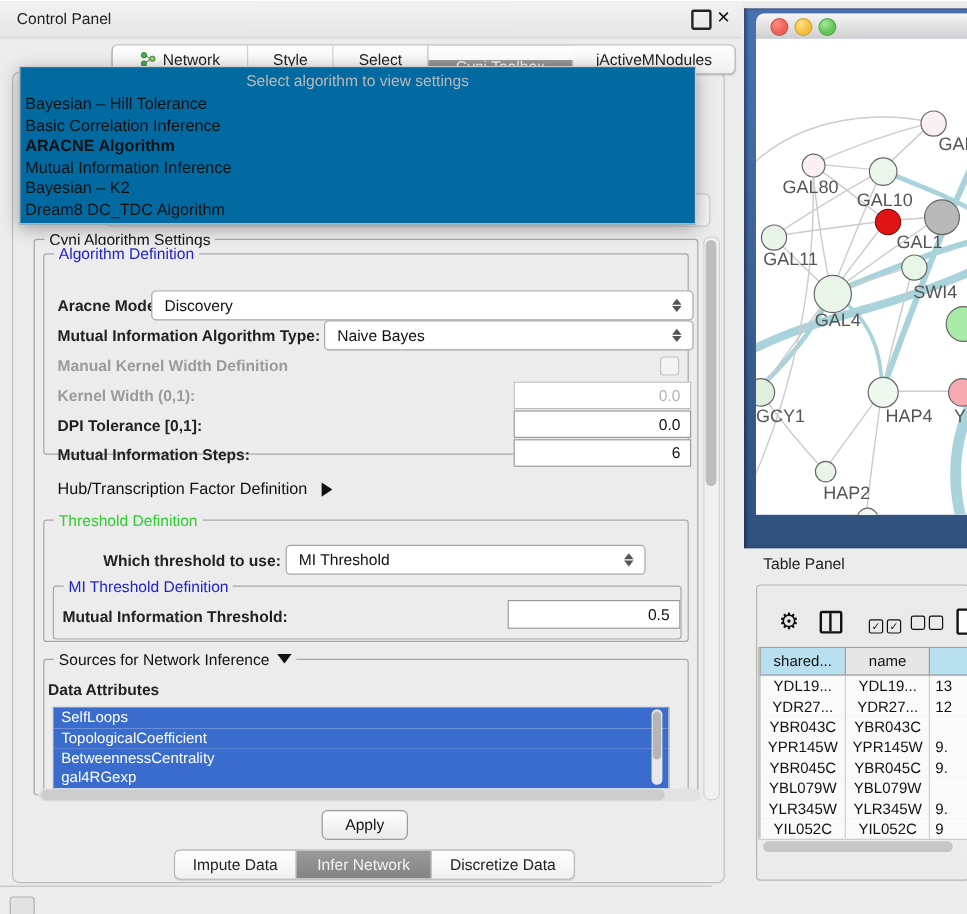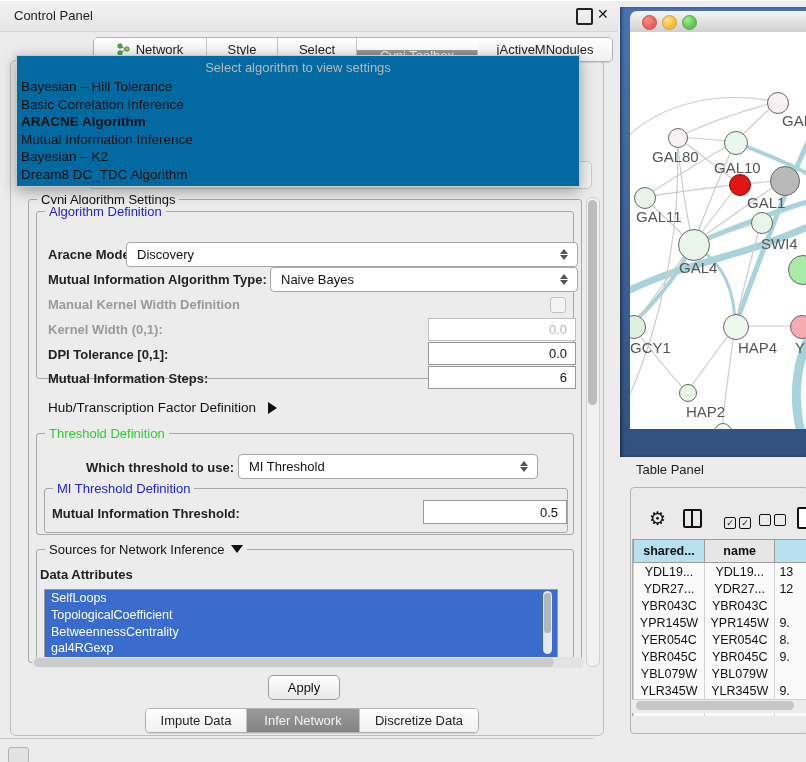--- a/index.html
+++ b/index.html
@@ -94,21 +94,21 @@
   .nlabel{position:absolute;font-size:15px;color:#555;white-space:nowrap;}
   
   #tp-title{left:636px;top:461px;font-size:13px;color:#222;}
   #tp-body{left:630px;top:486px;width:176px;height:245px;background:#eaeaea;
            border:1px solid #b5b5b5;border-radius:4px;}
   .tool-icon{position:absolute;top:506px;color:#111;}
   .cbx{display:inline-block;width:10px;height:10px;border:1.5px solid #111;border-radius:2px;
        font-size:9px;line-height:10px;text-align:center;font-weight:bold;}
   #node-table{left:632px;top:538px;width:174px;overflow:hidden;border-left:1px solid #adadad;}
   table{border-collapse:collapse;table-layout:fixed;font-size:12.5px;color:#111;}
-  th{font-weight:bold;border:1px solid #9d9d9d;height:20px;}
+  th{font-weight:normal;border:1px solid #9d9d9d;height:20px;}
   th.blue{background:#b9e0ef;}
   th.gray{background:#e6e6e6;}
   td{height:15px;text-align:center;white-space:nowrap;overflow:hidden;
      border-left:1px solid #d2d2d2;background:#fafafa;}
   td:last-child{text-align:left;padding-left:4px;}
   #tbl-hscroll{left:632px;top:698px;width:174px;height:13px;background:#ececec;border-top:1px solid #cfcfcf;}
   #tbl-hthumb{left:636px;top:700px;width:158px;height:9px;background:#c6c6c6;border-radius:5px;}
 </style>
 </head>
 <body>
@@ -377,25 +377,20 @@
             <td>YBR043C</td>
             <td></td>
           </tr>
 
           <tr>
             <td>YPR145W</td>
             <td>YPR145W</td>
             <td>9.</td>
           </tr>
 
-          <tr>
-            <td>YER054C</td>
-            <td>YER054C</td>
-            <td>8.</td>
-          </tr>
 
           <tr>
             <td>YBR045C</td>
             <td>YBR045C</td>
             <td>9.</td>
           </tr>
 
           <tr>
             <td>YBL079W</td>
             <td>YBL079W</td>

